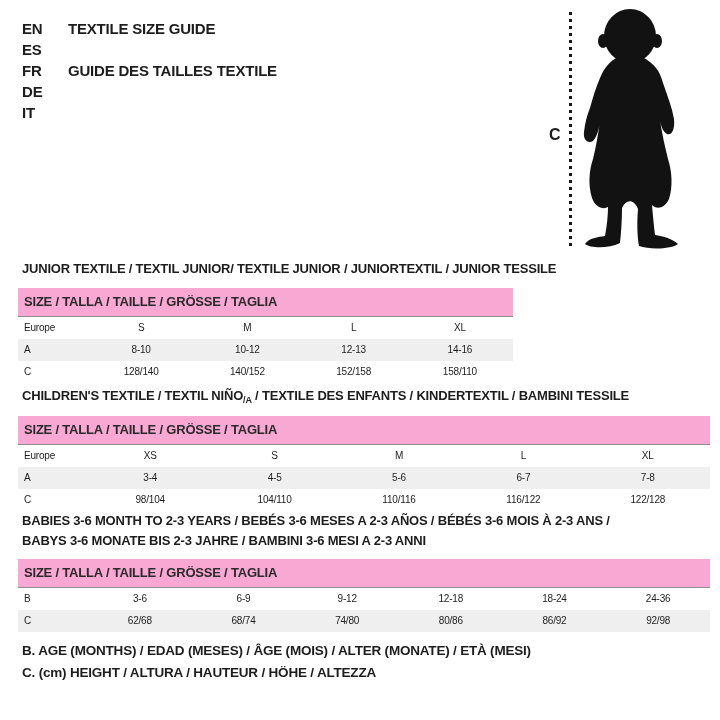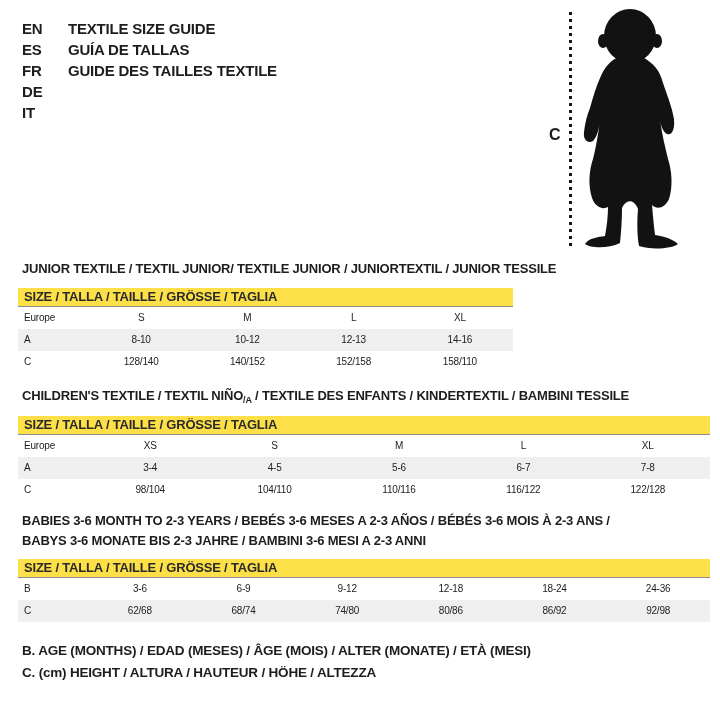--- a/index.html
+++ b/index.html
@@ -32,24 +32,24 @@
   #title2 { left:22px; top:388px; }
   #title3 { left:22px; top:511px; line-height:20px; }
   .sub { font-size:9px; vertical-align:-3px; }
 
   
   .size-table { position:absolute; border-collapse:collapse; table-layout:fixed; }
   #table1 { left:18px; top:288px; width:495px; }
   #table2 { left:18px; top:416px; width:692px; }
   #table3 { left:18px; top:559px; width:692px; }
   .size-bar {
-    background:#fde047;
+    background:#f9a8d4;
     border-bottom:1px solid #8d8d8d;
     text-align:left; font-weight:700; font-size:13px;
-    height:18px; line-height:18px; padding:0 0 0 6px; color:#2a2a2a;
+    height:28px; line-height:18px; padding:0 0 0 6px; color:#2a2a2a;
   }
   .size-table td {
     height:22px; line-height:18px; font-size:10px;
     text-align:center; padding:0; vertical-align:middle;
   }
   .size-table td.row-label { text-align:left; padding-left:6px; }
   .size-table tr.alt { background:#efefef; }
   col.label-col { width:70px; }
 
   
@@ -59,21 +59,20 @@
 </head>
 <body>
 
 <div class="lang-list">
   <div class="lang-row">
     <span class="lang-code">EN</span>
     <span>TEXTILE SIZE GUIDE</span>
   </div>
   <div class="lang-row">
     <span class="lang-code">ES</span>
-    <span>GUÍA DE TALLAS</span>
   </div>
   <div class="lang-row">
     <span class="lang-code">FR</span>
     <span>GUIDE DES TAILLES TEXTILE</span>
   </div>
   <div class="lang-row">
     <span class="lang-code">DE</span>
   </div>
   <div class="lang-row">
     <span class="lang-code">IT</span>

